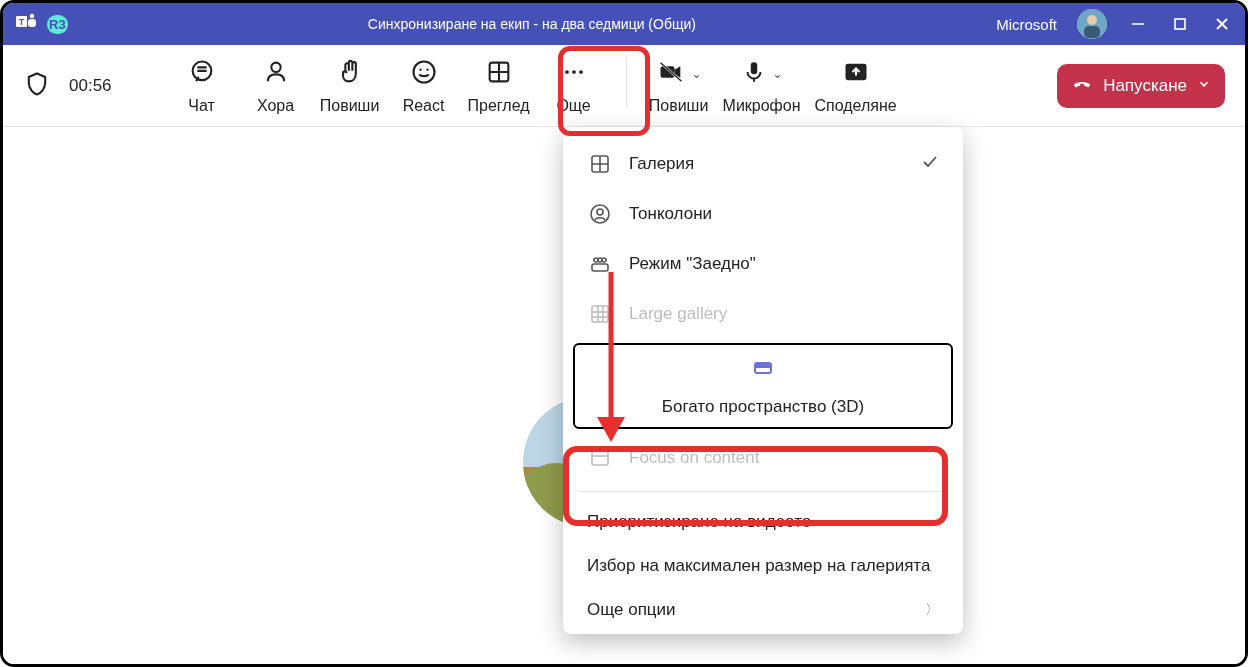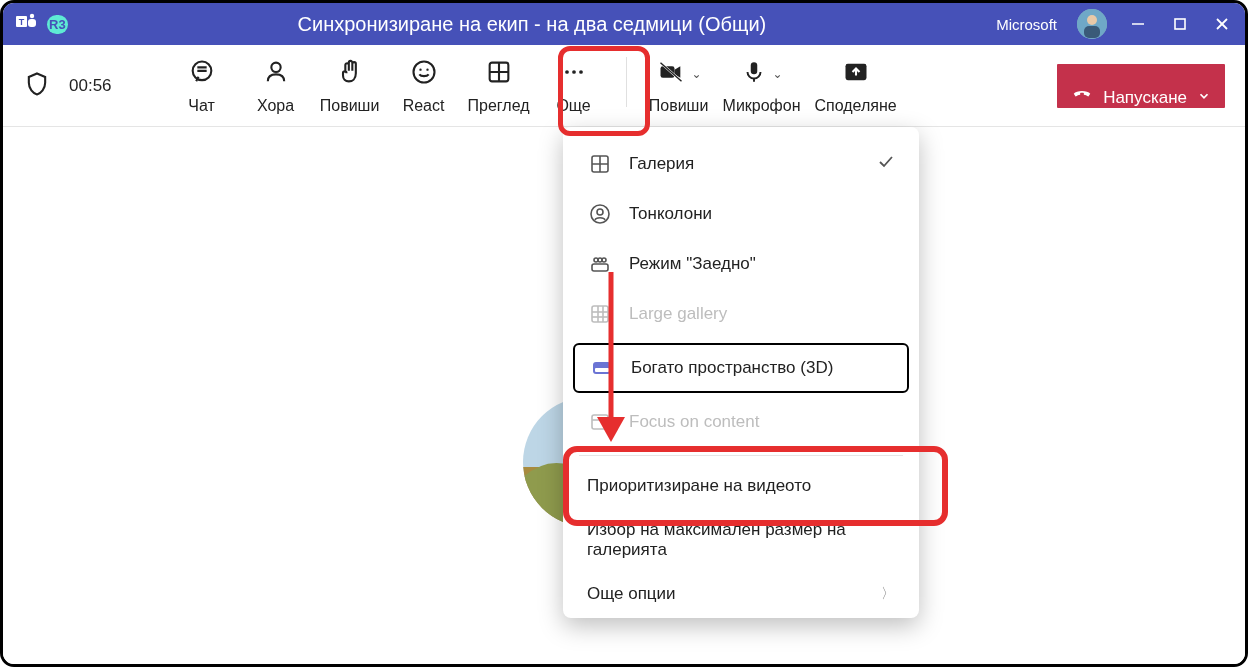--- a/index.html
+++ b/index.html
@@ -4,57 +4,57 @@
 <style>
   * { box-sizing: border-box; margin: 0; padding: 0; }
   html, body { width: 1248px; height: 667px; font-family: "Segoe UI", Arial, sans-serif; background:#fff; }
   .window { width: 1248px; height: 667px; border: 3px solid #000; border-radius: 14px; overflow: hidden; position: relative; background:#fff; }
 
   
   .titlebar { height: 42px; background:#4651b8; display:flex; align-items:center; color:#fff; padding:0 12px; }
   .tb-left { display:flex; align-items:center; gap:8px; }
   .teams-logo { width:24px; height:24px; }
   .badge { background:#5eead4; color:#4651b8; font-weight:600; font-size:13px; padding:2px 2px; border-radius:12px; }
-  .tb-title { flex:1; text-align:center; font-size:20px; white-space:nowrap; overflow:hidden; text-overflow:ellipsis; }
+  .tb-title { flex:1; text-align:center; font-size:14px; white-space:nowrap; overflow:hidden; text-overflow:ellipsis; }
   .tb-right { display:flex; align-items:center; gap:20px; }
   .tb-org { font-size:15px; }
   .avatar { width:30px; height:30px; border-radius:50%; overflow:hidden; background:#8ab; }
   .avatar svg { width:100%; height:100%; display:block; }
   .win-btn { width:22px; height:22px; display:flex; align-items:center; justify-content:center; cursor:pointer; }
 
   
   .toolbar { height:82px; background:#fff; display:flex; align-items:center; padding:0 20px; border-bottom:1px solid #e5e5e5; }
   .timer-group { display:flex; align-items:center; gap:18px; margin-right:60px; }
   .timer-text { font-size:17px; color:#222; }
   .tb-buttons { display:flex; align-items:flex-start; gap:14px; }
   .tb-item { display:flex; flex-direction:column; align-items:center; gap:6px; min-width:60px; cursor:pointer; }
   .tb-item .icon-wrap { height:34px; display:flex; align-items:center; justify-content:center; }
   .tb-item .lbl { font-size:16px; color:#222; }
   .tb-item.with-caret .icon-wrap { flex-direction:row; gap:6px; }
   .caret-down { font-size:12px; color:#555; }
   .vsep { width:1px; height:50px; background:#e0e0e0; margin:0 8px; }
 
-  .leave-btn { margin-left:auto; background:#c4314b; color:#fff; border:none; border-radius:1px; height:44px; padding:0 14px; display:flex; align-items:flex-end; gap:10px; font-size:17px; cursor:pointer; }
+  .leave-btn { margin-left:auto; background:#c4314b; color:#fff; border:none; border-radius:10px; height:44px; padding:0 14px; display:flex; align-items:center; gap:10px; font-size:17px; cursor:pointer; }
 
   
   .content { position:relative; height:calc(667px - 42px - 82px - 6px); background:#fff; }
 
   .avatar-big { position:absolute; left:520px; top:270px; width:130px; height:130px; border-radius:50%; overflow:hidden; }
   .avatar-big svg { width:100%; height:100%; display:block; }
 
   
-  .dropdown { position:absolute; left:560px; top:0; width:356px; background:#fff; border-radius:8px; box-shadow:0 8px 24px rgba(0,0,0,0.25); padding:12px 0 2px; z-index:10; }
+  .dropdown { position:absolute; left:560px; top:0; width:400px; background:#fff; border-radius:8px; box-shadow:0 8px 24px rgba(0,0,0,0.25); padding:12px 0 2px; z-index:10; }
   .dd-item { display:flex; align-items:center; gap:16px; padding:12px 24px; font-size:17px; color:#222; cursor:pointer; position:relative; }
   .dd-item .dd-icon { width:26px; height:26px; display:flex; align-items:center; justify-content:center; color:#555; flex-shrink:0; }
   .dd-item.disabled { color:#bdbdbd; }
   .dd-item.disabled .dd-icon { color:#bdbdbd; }
   .dd-check { margin-left:auto; color:#555; }
   .dd-sep { height:1px; background:#e5e5e5; margin:8px 16px; }
   .dd-chevron { margin-left:auto; color:#888; font-size:14px; }
-  .dd-focus { border:2px solid #000; border-radius:6px; margin:4px 10px; padding:10px 14px; } 
+  .dd-focus { border:2px solid #000; border-radius:6px; margin:4px 10px; padding:10px 14px;flex-direction:column; } 
   .callout-view2 { position:absolute; left:555px; top:43px; width:92px; height:90px; border:5px solid #e62e2e; border-radius:12px; pointer-events:none; z-index:60; }
   .callout-item { position:absolute; left:560px; top:443px; width:385px; height:80px; border:6px solid #e62e2e; border-radius:14px; pointer-events:none; z-index:60; }
 
   .arrow { position:absolute; left:588px; top:140px; z-index:55; pointer-events:none; }
 
   .icon-svg { width:28px; height:28px; stroke:#222; stroke-width:1.8; fill:none; }
   .icon-svg-fill { fill:#222; stroke:none; }
 </style>
 </head>
 <body>

